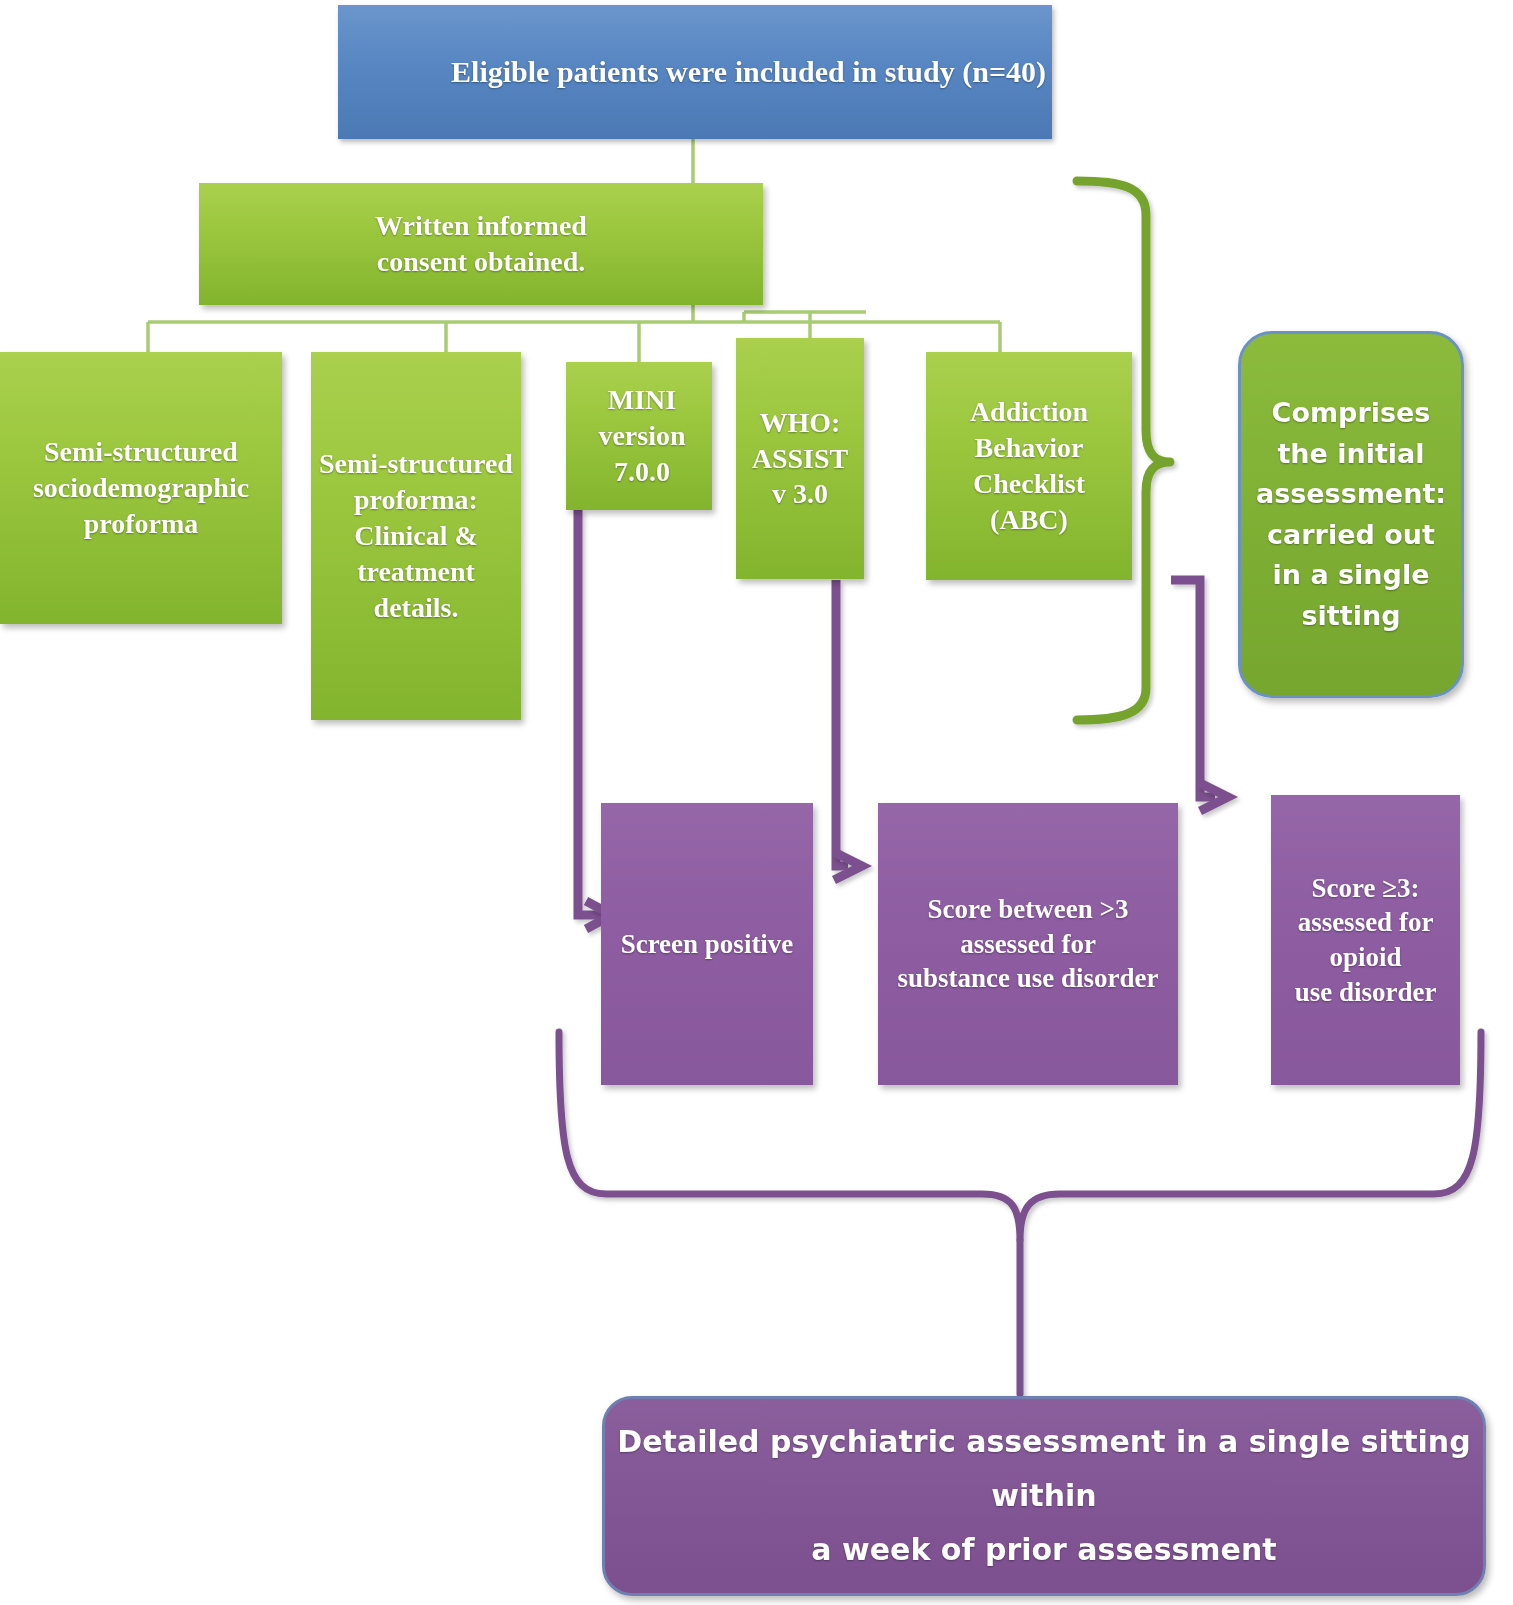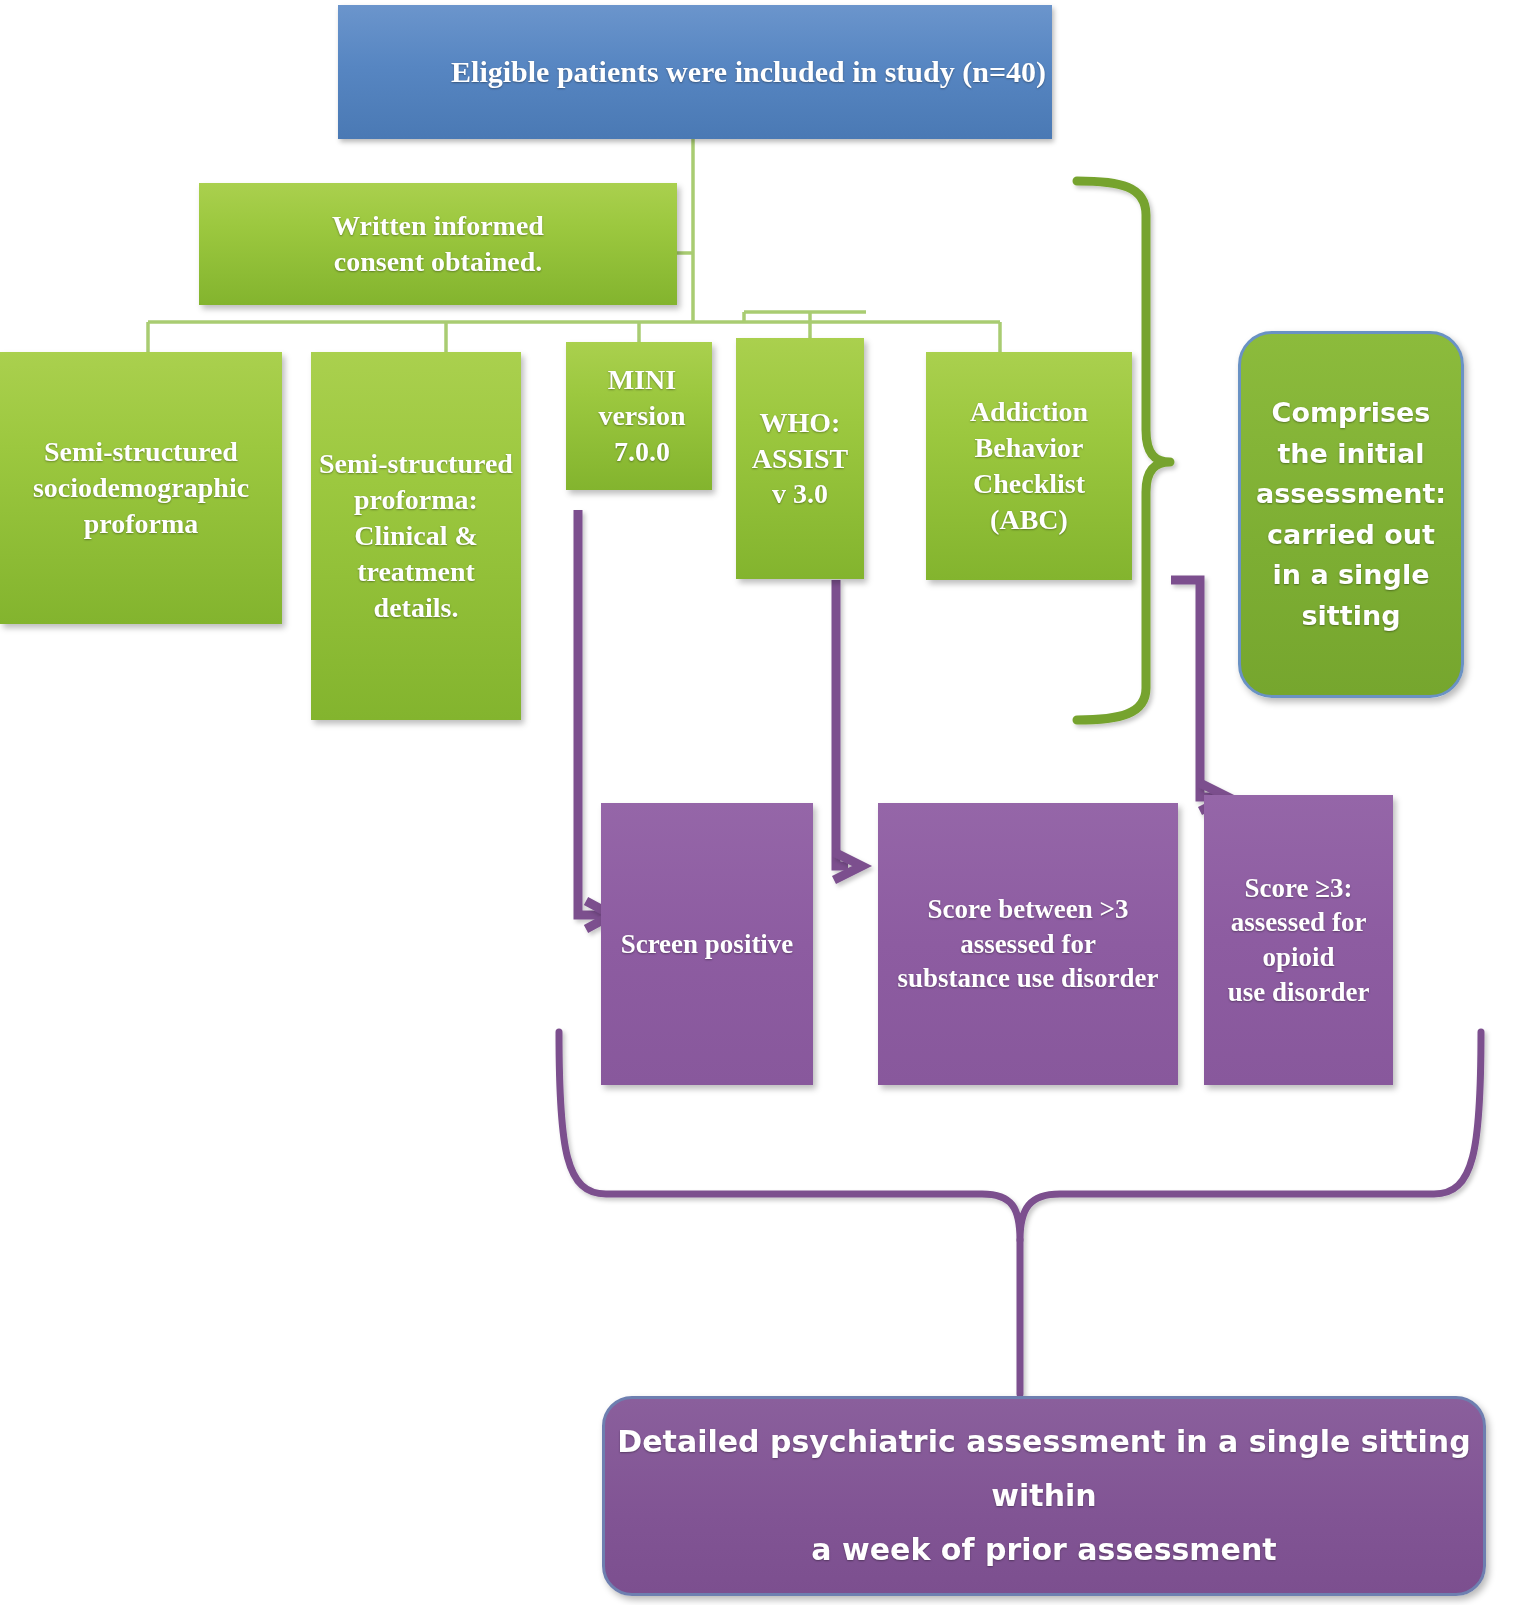--- a/index.html
+++ b/index.html
@@ -141,40 +141,40 @@
                C 1474,1194 1481,1150 1481,1032"></path>
 
       <path d="M 1020,1240 L 1020,1394"></path>
     </g>
   </svg>
 
   <div class="node blue-box" style="left:338px; top:5px; width:714px; height:134px;text-align:right;">
     <span class="txt">Eligible patients were included in study (n=40)</span>
   </div>
 
-  <div class="node green-box" style="left:199px; top:183px; width:478px; height:122px; white-space:pre-line;">
+  <div class="node green-box" style="left:199px; top:183px; width:564px; height:122px; white-space:pre-line;">
     <span class="txt">Written informed
 consent obtained.</span>
   </div>
 
   <div class="node green-box" style="left:0px; top:352px; width:282px; height:272px; white-space:pre-line;">
     <span class="txt">Semi-structured
 sociodemographic
 proforma</span>
   </div>
 
   <div class="node green-box" style="left:311px; top:352px; width:210px; height:368px; white-space:pre-line;">
     <span class="txt">Semi-structured
 proforma:
 Clinical &amp;
 treatment
 details.</span>
   </div>
 
-  <div class="node green-box" style="left:566px; top:342px; width:146px; height:148px; white-space:pre-line;padding-left:6px;">
+  <div class="node green-box" style="left:566px; top:362px; width:146px; height:148px; white-space:pre-line;padding-left:6px;">
     <span class="txt">MINI
 version
 7.0.0</span>
   </div>
 
   <div class="node green-box" style="left:736px; top:338px; width:128px; height:241px; white-space:pre-line;">
     <span class="txt">WHO:
 ASSIST
 v 3.0</span>
   </div>
@@ -198,21 +198,21 @@
   <div class="node purple-box" style="left:601px; top:803px; width:212px; height:282px;">
     <span class="txt">Screen positive</span>
   </div>
 
   <div class="node purple-box" style="left:878px; top:803px; width:300px; height:282px; white-space:pre-line;">
     <span class="txt">Score between &gt;3
 assessed for
 substance use disorder</span>
   </div>
 
-  <div class="node purple-box" style="left:1204px; top:795px; width:189px; height:290px; white-space:pre-line;">
+  <div class="node purple-box" style="left:1271px; top:795px; width:189px; height:290px; white-space:pre-line;">
     <span class="txt">Score ≥3:
 assessed for
 opioid
 use disorder</span>
   </div>
 
   <div class="node purple-round" style="left:590px; top:1396px; width:884px; height:200px; white-space:pre-line;">
     <span class="txt">Detailed psychiatric assessment in a single sitting within
 a week of prior assessment</span>
   </div>

